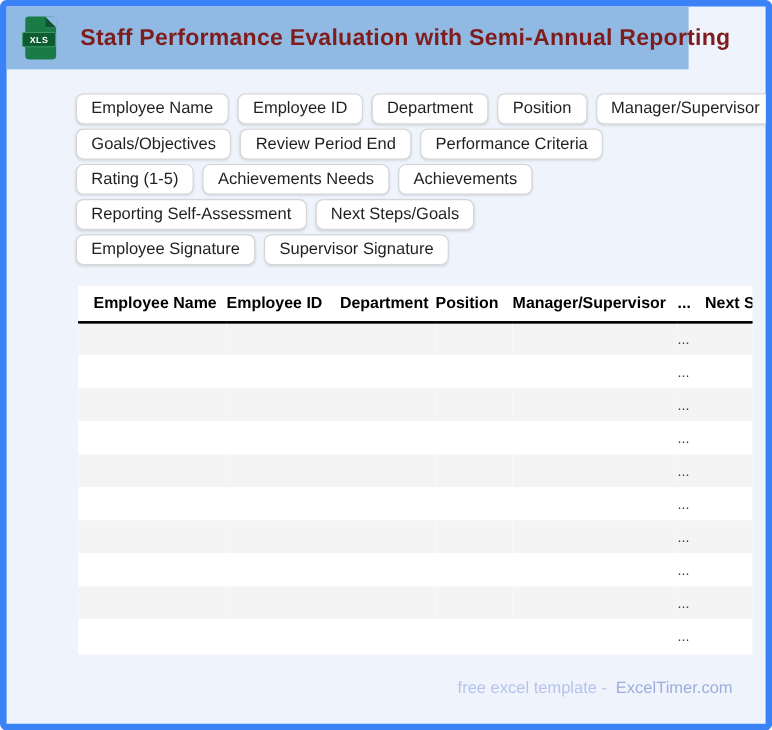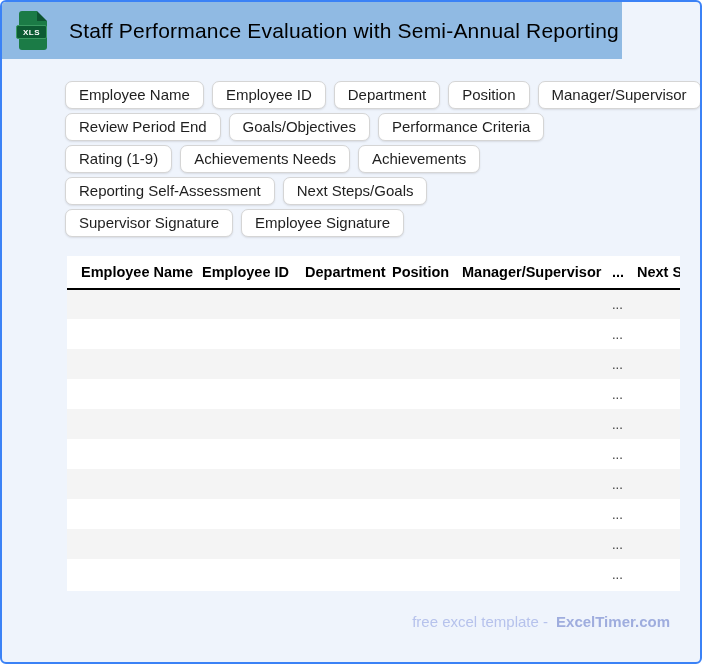--- a/index.html
+++ b/index.html
@@ -10,21 +10,21 @@
     --row-alt:#f4f4f4;
     --footer-text:#b6c2ec;
     --footer-brand:#9fadde;
   }
   *{box-sizing:border-box;margin:0;padding:0;}
   html,body{width:702px;height:664px;}
   body{font-family:"Liberation Sans",sans-serif;background:#ffffff;}
   .page{
     width:702px;height:664px;
     background:var(--page-bg);
-    border:2px solid #3b82f6;
+    border:6px solid #3b82f6;
     border-radius:6px;
     overflow:hidden;
     position:relative;
   }
   
   .header{
     width:620px;height:57px;
     background:var(--header-bg);
     display:flex;align-items:center;
     padding-left:17px;
@@ -52,22 +52,22 @@
     left:-3px;top:14px;
     width:31px;height:14px;
     background:var(--icon-band);
     border:1px solid #3a9a62;
     border-radius:2px;
     color:#ffffff;
     font-size:8px;font-weight:bold;letter-spacing:0.5px;
     display:flex;align-items:center;justify-content:center;
   }
   .title{
-    color:#000000;
-    font-size:21px;font-weight:400;
+    color:#7f1d1d;
+    font-size:21px;font-weight:700;
     margin-left:22px;
     letter-spacing:0.2px;
     white-space:nowrap;
   }
   
   .chips{
     margin:22px 0 0 63px;
     display:flex;flex-direction:column;gap:4px;
   }
   .chip-row{display:flex;gap:8px;}
@@ -121,21 +121,21 @@
   
   .footer{
     margin-top:22px;
     text-align:right;
     padding-right:30px;
     font-size:15px;
   }
   .footer .ft-text{color:var(--footer-text);}
   .footer .brand{
     color:var(--footer-brand);
-    font-weight:bold;
+    font-weight:normal;
     margin-left:8px;
     text-decoration:none;
     cursor:pointer;
     text-align:center;
   }
 </style>
 </head>
 <body>
 
 <div class="page">
@@ -151,36 +151,36 @@
 
   <div class="chips" id="chips">
       <div class="chip-row">
         <span class="chip">Employee Name</span>
         <span class="chip">Employee ID</span>
         <span class="chip">Department</span>
         <span class="chip">Position</span>
         <span class="chip">Manager/Supervisor</span>
       </div>
       <div class="chip-row">
+        <span class="chip">Goals/Objectives</span>
         <span class="chip">Review Period End</span>
-        <span class="chip">Goals/Objectives</span>
         <span class="chip">Performance Criteria</span>
       </div>
       <div class="chip-row">
-        <span class="chip">Rating (1-9)</span>
+        <span class="chip">Rating (1-5)</span>
         <span class="chip">Achievements Needs</span>
         <span class="chip">Achievements</span>
       </div>
       <div class="chip-row">
         <span class="chip">Reporting Self-Assessment</span>
         <span class="chip">Next Steps/Goals</span>
       </div>
       <div class="chip-row">
+        <span class="chip">Employee Signature</span>
         <span class="chip">Supervisor Signature</span>
-        <span class="chip">Employee Signature</span>
       </div>
     </div>
 
   <div class="table-wrap">
     <table>
       <thead>
           <tr id="thead-row">
             <th class="c0">Employee Name</th>
             <th class="c1">Employee ID</th>
             <th class="c2">Department</th>

